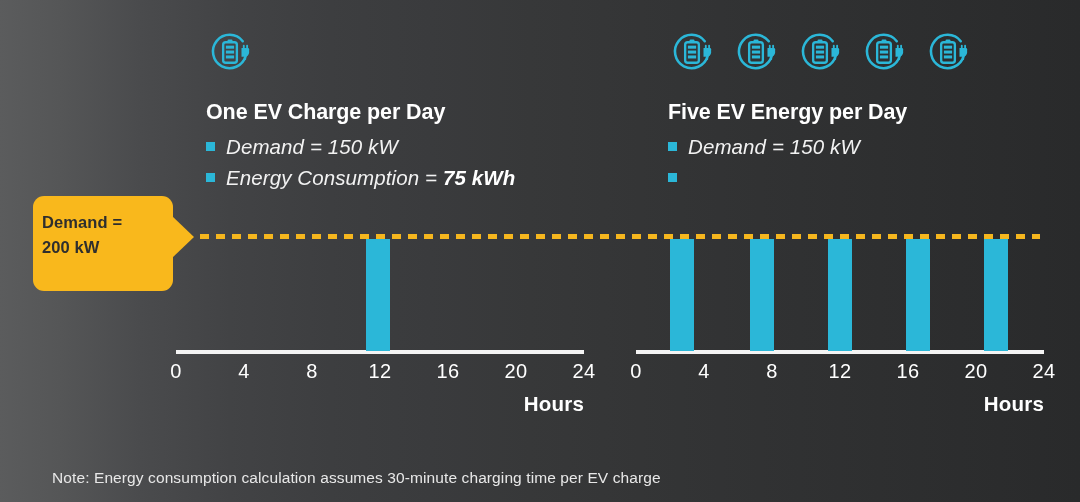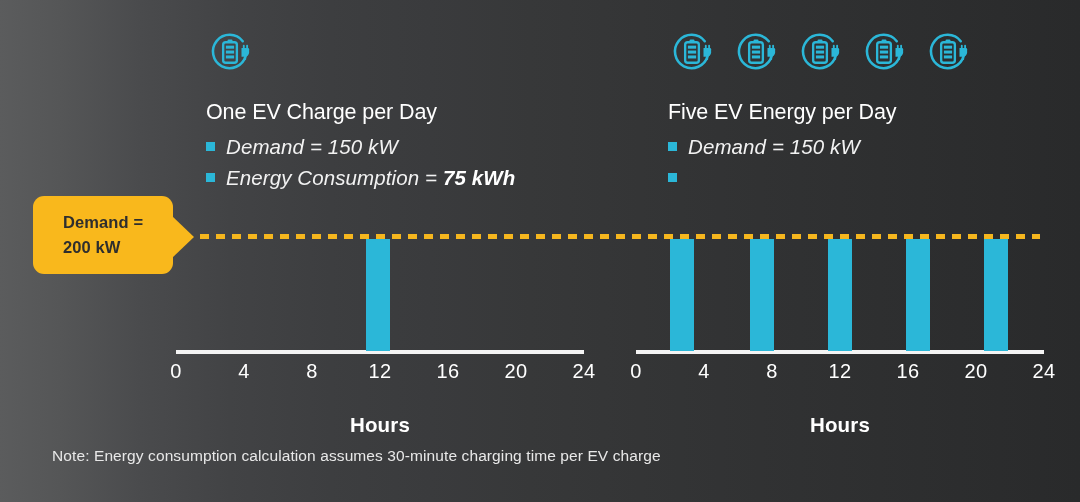--- a/index.html
+++ b/index.html
@@ -48,21 +48,21 @@
     display: flex;
     gap: 15px;
   }
   .ev-icon { width: 49px; height: 49px; display: block; }
 
   .panel-title {
     position: absolute;
     top: 100px;
     left: 0;
     font-size: 21.5px;
-    font-weight: normal;
+    font-weight: bold;
     color: #ffffff;
     letter-spacing: -0.1px;
     white-space: nowrap;
   }
 
   .bullet-list {
     position: absolute;
     top: 131px;
     left: 0;
     margin: 0;
@@ -90,25 +90,25 @@
     letter-spacing: 0.1px;
   }
   .bullet-text b { font-weight: bold; color: #ffffff; }
 
   
   #callout {
     position: absolute;
     left: 33px;
     top: 196px;
     width: 140px;
-    height: 78px;
+    height: 95px;
     background: #f9b81c;
     border-radius: 11px;
     box-sizing: border-box;
-    padding: 14px 0 0 30px;
+    padding: 14px 0 0 9px;
   }
   #callout-arrow {
     position: absolute;
     left: 172px;
     top: 216px;
     width: 0;
     height: 0;
     border-top: 21px solid transparent;
     border-bottom: 21px solid transparent;
     border-left: 22px solid #f9b81c;
@@ -167,35 +167,35 @@
     position: absolute;
     top: 0;
     transform: translateX(-50%);
     font-size: 20px;
     color: #ffffff;
     letter-spacing: 0.5px;
   }
 
   .axis-title {
     position: absolute;
-    top: 413px;
+    top: 392px;
     font-size: 20.5px;
     font-weight: bold;
     color: #ffffff;
-    text-align: center;
+    text-align: right;
     letter-spacing: 0.2px;
   }
   #axis-title-left  { left: 176px; width: 408px; }
   #axis-title-right { left: 636px; width: 408px; }
 
   
   #footnote {
     position: absolute;
     left: 52px;
-    top: 447px;
+    top: 469px;
     font-size: 15.5px;
     color: #e8e8e8;
     letter-spacing: 0.1px;
   }
 </style>
 </head>
 <body>
 
 <div id="infographic">
 

